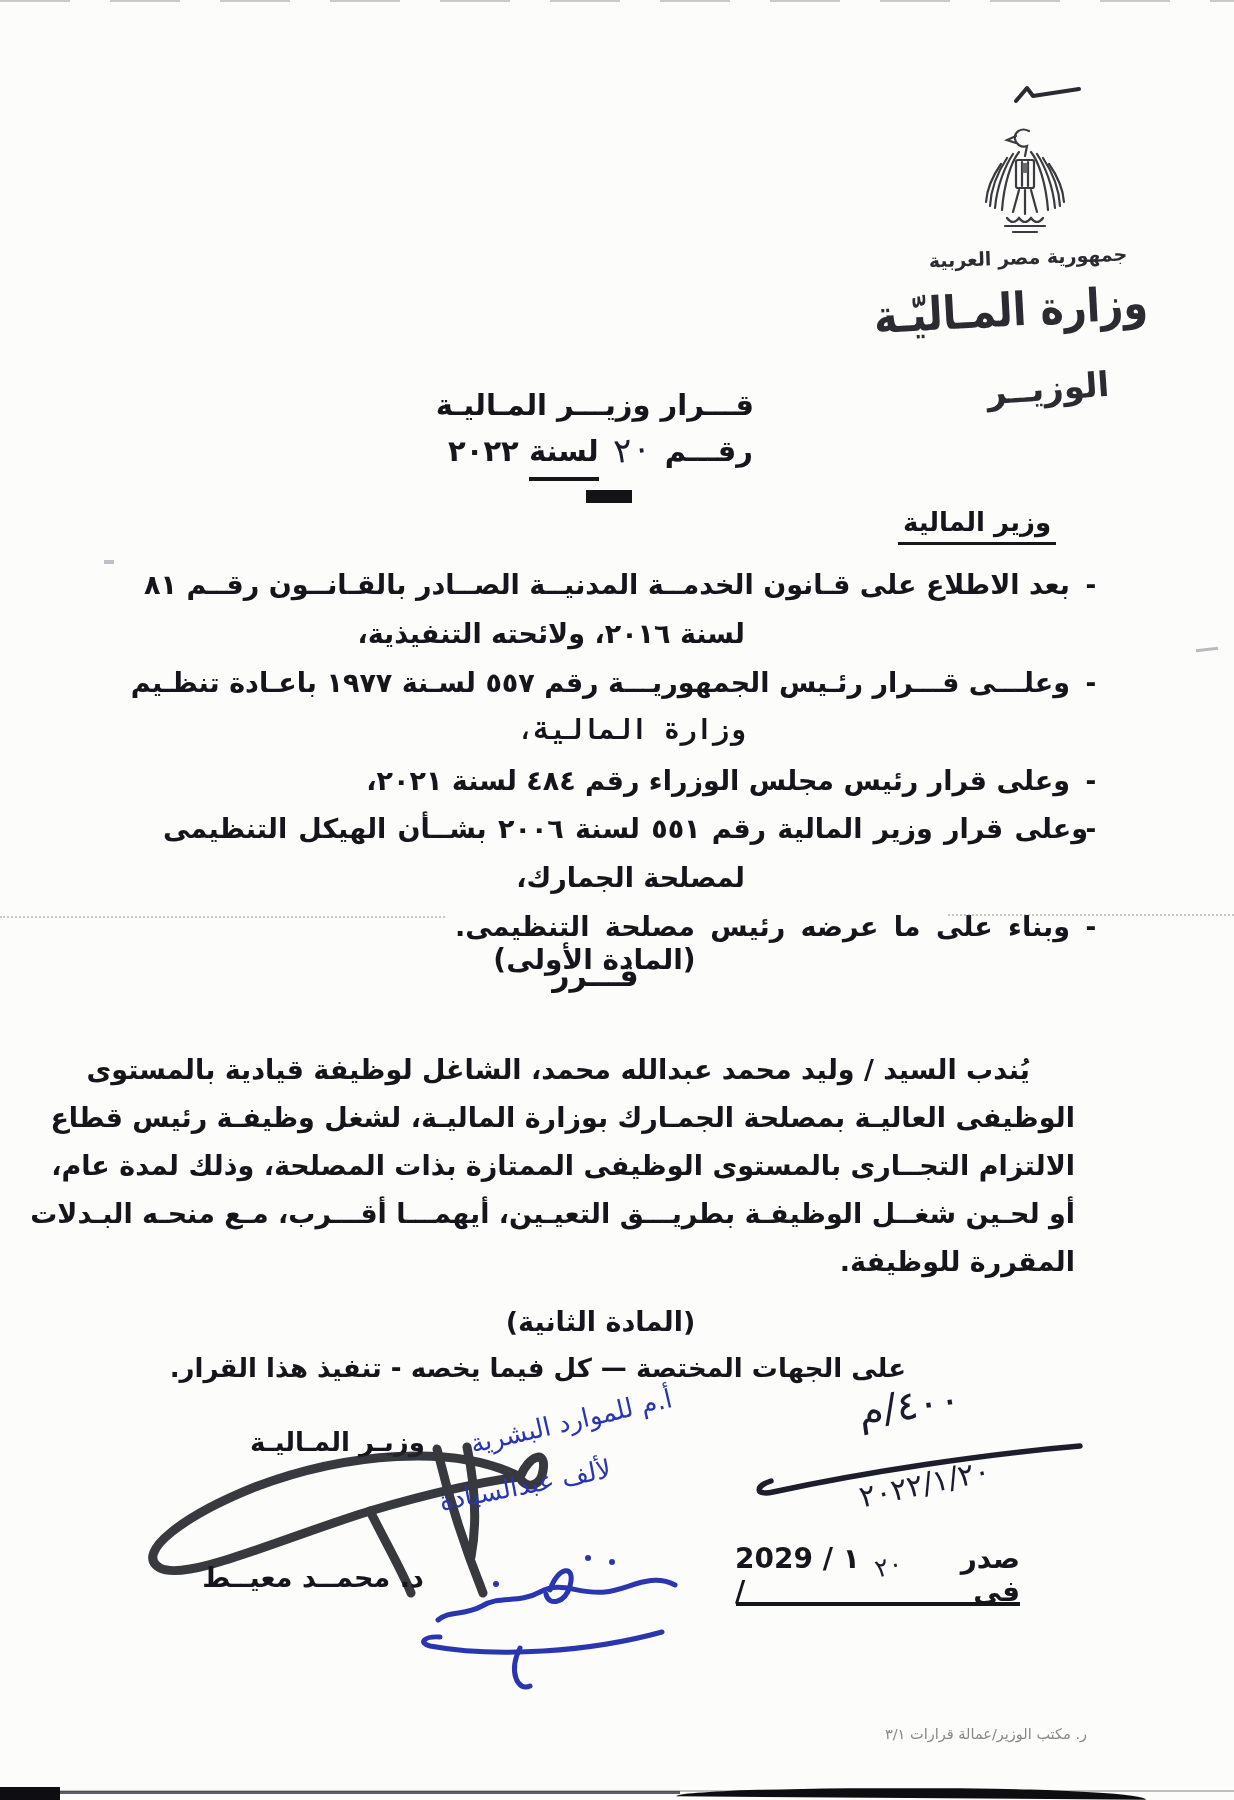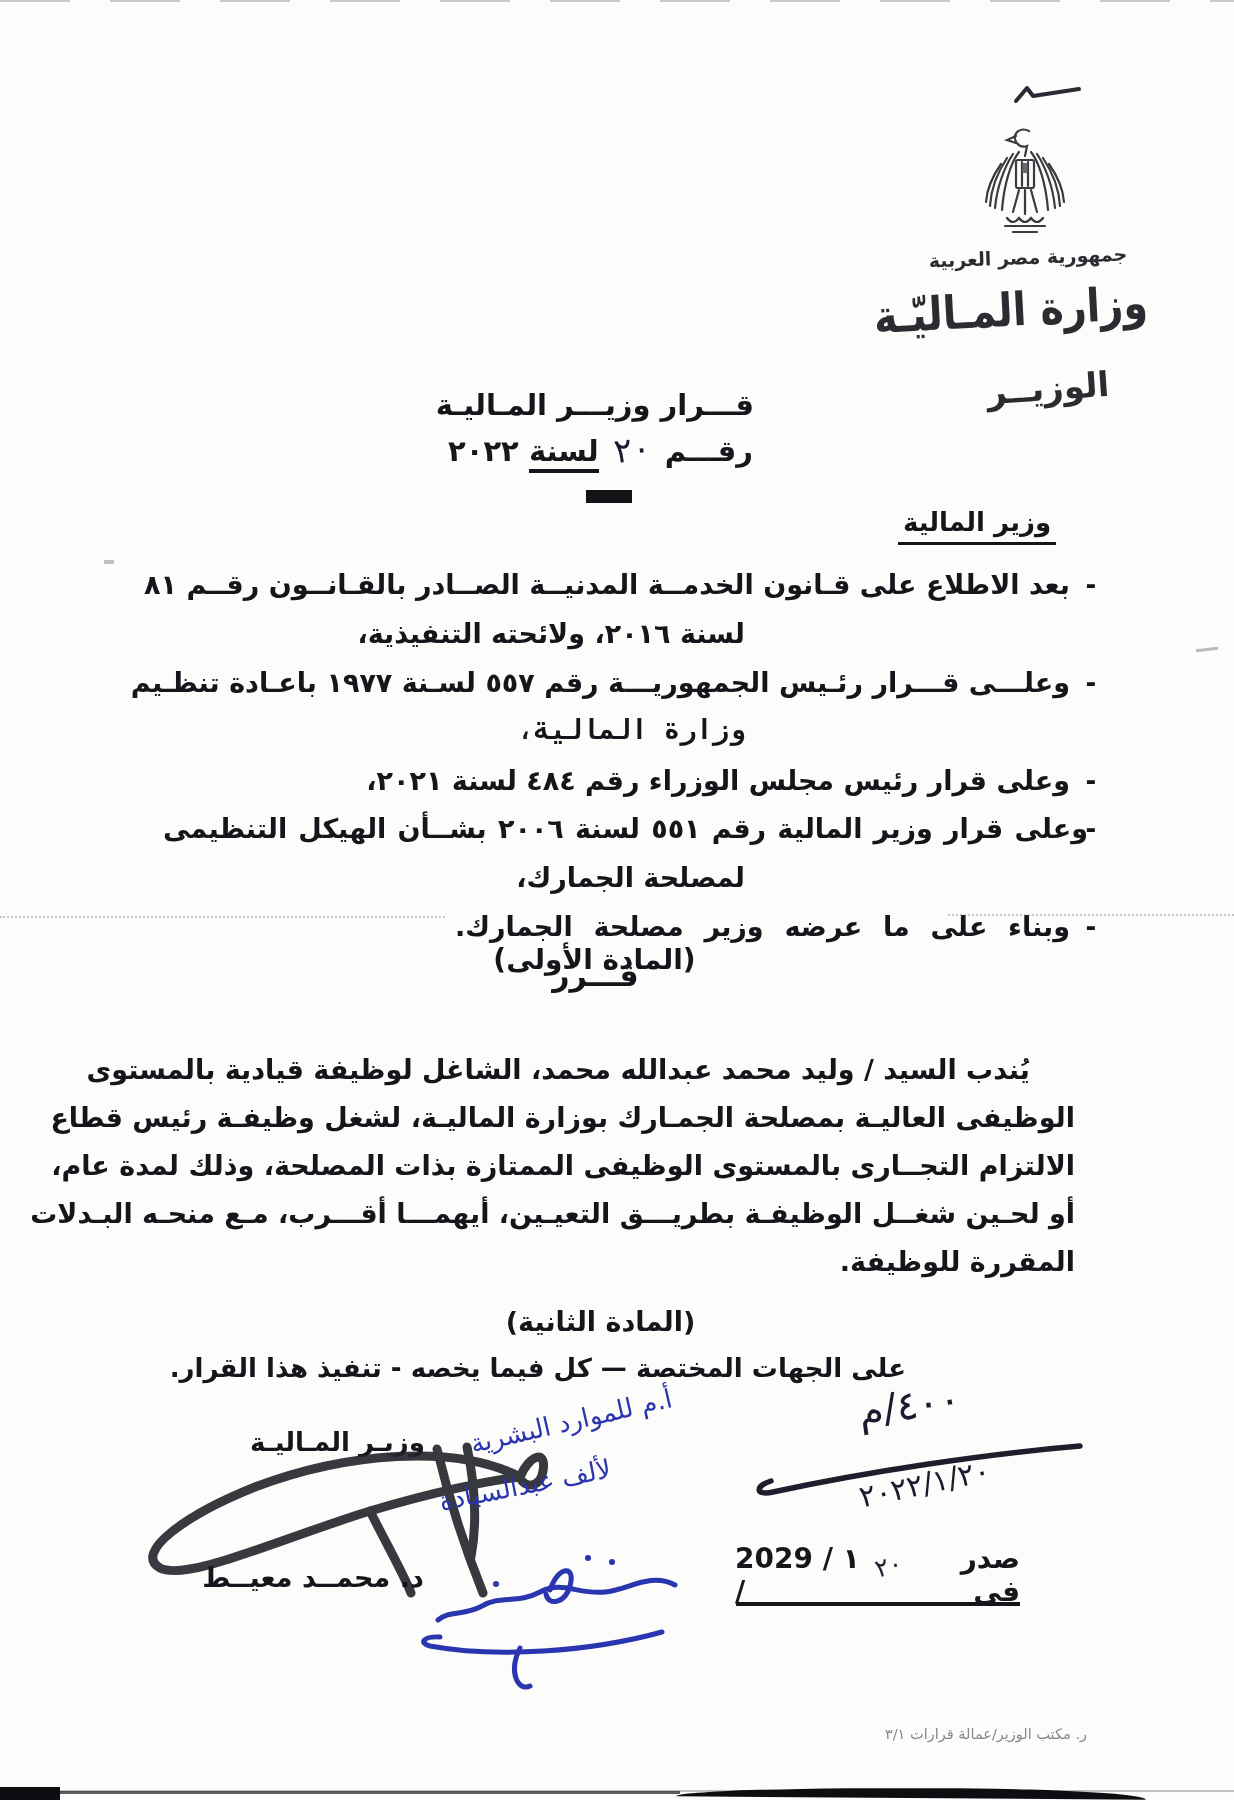--- a/index.html
+++ b/index.html
@@ -89,21 +89,21 @@
   <div class="abs calli" style="left:872px;top:286px;width:280px;font-size:41px;text-align:center;transform:rotate(-3deg) scale(.97,1.12);">وزارة المـاليّـة</div>
 
   <div class="abs calli" style="left:968px;top:368px;width:160px;font-size:34px;text-align:center;transform:rotate(-4deg);">الوزيــر</div>
 
   <div class="ln ctr" style="left:436px;top:383px;width:318px;font-size:29px;">قـــرار وزيـــر المـاليـة</div>
 
   <div class="abs" style="left:448px;top:428px;width:305px;height:46px;display:flex;align-items:center;justify-content:space-between;direction:rtl;">
     <span style="font-weight:700;font-size:29px;">رقـــم</span>
     <span class="ink" style="font-size:34px;transform:rotate(-7deg);margin-top:-4px;">٢٠</span>
     <span style="font-weight:700;font-size:29px;white-space:nowrap;">
-      <span style="border-bottom:4px solid #15151b;padding-bottom:1px;">لسنة</span>
+      <span style="border-bottom:4px solid #15151b;padding-bottom:9px;">لسنة</span>
       <span>٢٠٢٢</span>
     </span>
   </div>
 
   <div class="abs" style="left:586px;top:490px;width:46px;height:13px;background:#131318;"></div>
 
   <div class="ln ctr" style="left:898px;top:502px;width:158px;font-size:26px;border-bottom:3.5px solid #15151b;height:40px;line-height:40px;">وزير المالية</div>
 
   <div class="bdash" style="left:1080px;top:563px;">-</div>
   <div class="bdash" style="left:1080px;top:661px;">-</div>
@@ -115,21 +115,21 @@
   <div class="ln start" style="left:425px;top:612px;width:320px;">لسنة ٢٠١٦، ولائحته التنفيذية،</div>
 
   <div class="ln" style="left:145px;top:661px;width:925px;">وعلـــى قـــرار رئـيس الجمهوريـــة رقم ٥٥٧ لسـنة ١٩٧٧ باعـادة تنظـيم</div>
   <div class="ln start" style="left:580px;top:710px;width:165px;font-family:Liberation Mono, monospace;">وزارة المالية،</div>
 
   <div class="ln" style="left:400px;top:759px;width:670px;">وعلى قرار رئيس مجلس الوزراء رقم ٤٨٤ لسنة ٢٠٢١،</div>
 
   <div class="ln" style="left:145px;top:807px;width:925px;margin-left:18px;">وعلى قرار وزير المالية رقم ٥٥١ لسنة ٢٠٠٦ بشــأن الهيكل التنظيمى</div>
   <div class="ln start" style="left:598px;top:856px;width:147px;">لمصلحة الجمارك،</div>
 
-  <div class="ln" style="left:455px;top:905px;width:615px;">وبناء على ما عرضه وزير مصلحة الجمارك.</div>
+  <div class="ln" style="left:455px;top:905px;width:615px;">وبناء على ما عرضه رئيس مصلحة التنظيمى.</div>
 
   <div class="artifact" style="left:0;top:916px;width:445px;border-top:2px dotted rgba(110,110,120,.38);"></div>
   <div class="artifact" style="left:948px;top:914px;width:286px;border-top:2px dotted rgba(110,110,120,.38);"></div>
   <div class="artifact" style="left:1196px;top:648px;width:22px;height:3px;background:rgba(120,120,130,.5);transform:rotate(-6deg);"></div>
   <div class="artifact" style="left:104px;top:560px;width:10px;height:4px;background:rgba(120,120,130,.45);"></div>
 
   <div class="ln ctr" style="left:538px;top:954px;width:115px;font-size:30px;">قـــرر</div>
 
   <div class="ln ctr" style="left:492px;top:938px;width:205px;font-size:28px;">(المادة الأولى)</div>
 

